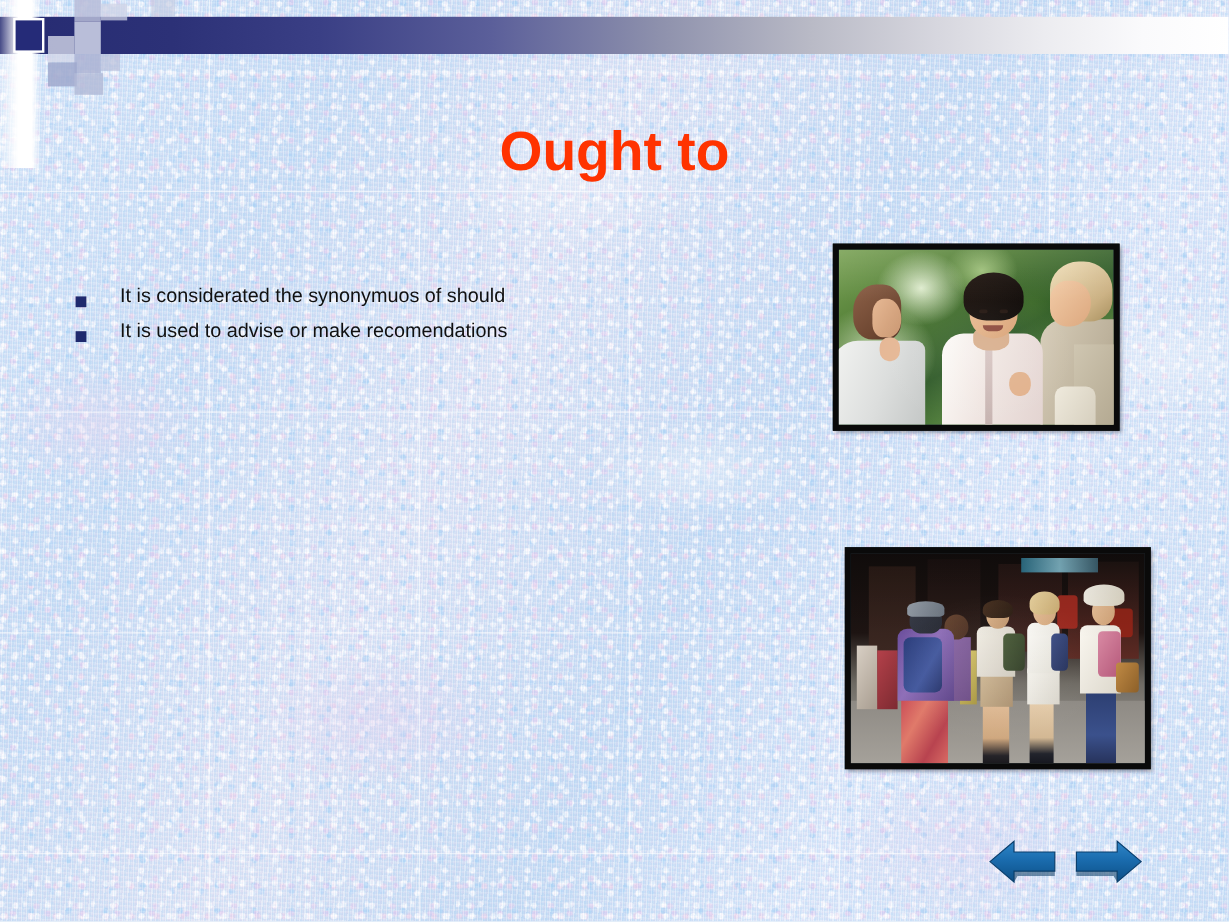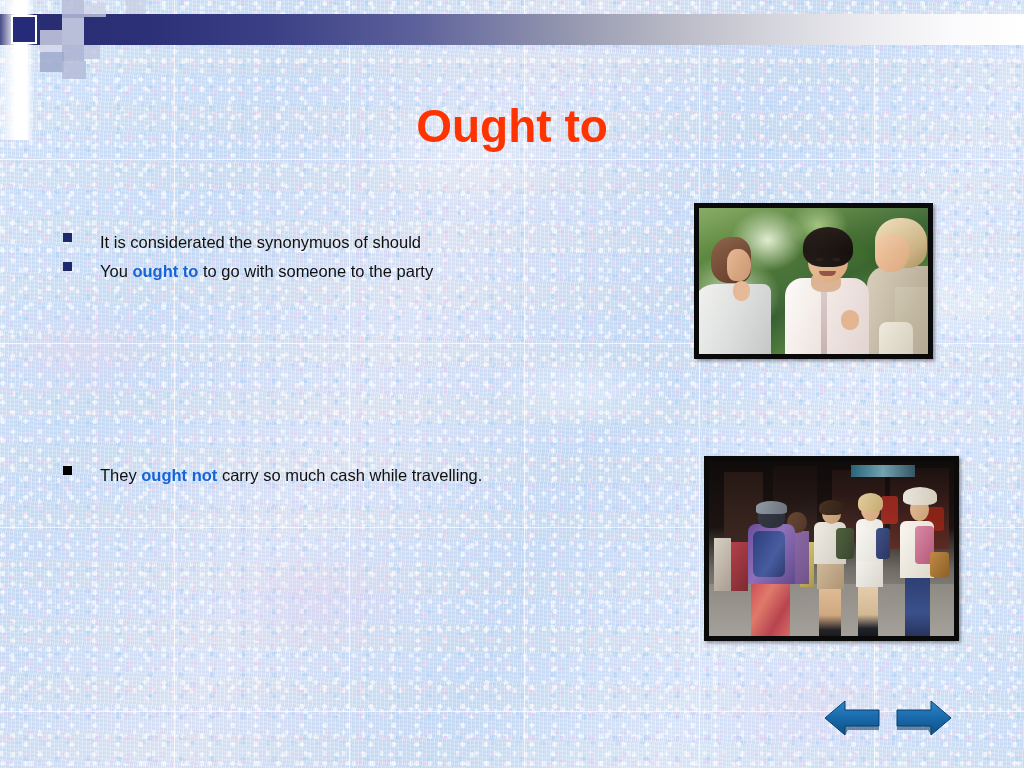--- a/index.html
+++ b/index.html
@@ -128,21 +128,21 @@
 
   
   .bullet-list {
     position: absolute;
     left: 58px;
     top: 228px;
     width: 600px;
   }
   .bullet-row {
     display: flex;
-    align-items: center;
+    align-items: flex-end;
     height: 29px;
   }
   .bullet-mark {
     width: 42px;
     flex: 0 0 42px;
     position: relative;
   }
   .bullet-mark::before {
     content: "";
     position: absolute;
@@ -388,31 +388,25 @@
 
   <div class="title">Ought to</div>
 
   <div class="bullet-list">
     <div class="bullet-row">
       <span class="bullet-mark"></span>
       <span class="bullet-text"><span>It is considerated the synonymuos of should</span></span>
     </div>
     <div class="bullet-row">
       <span class="bullet-mark"></span>
-      <span class="bullet-text"><span>You </span><span class="hl">ought to</span><span> to go with someone to the party</span></span>
+      <span class="bullet-text"><span>It is used to advise or make recomendations</span></span>
     </div>
   </div>
 
 
-  <div class="bullet-list-2">
-    <div class="bullet-row">
-      <span class="bullet-mark black"></span>
-      <span class="bullet-text"><span>They </span><span class="hl">ought not</span><span> carry so much cash while travelling.</span></span>
-    </div>
-  </div>
 
   <div class="photo" id="photo-friends">
     <div class="ph-inner">
       <div class="p1-bg"></div>
       <div class="p1-person p1-left-body"></div>
       <div class="p1-person p1-left-head"></div>
       <div class="p1-person p1-left-face"></div>
       <div class="p1-person p1-left-hand"></div>
       <div class="p1-person p1-right-body"></div>
       <div class="p1-person p1-right-shoulder"></div>

